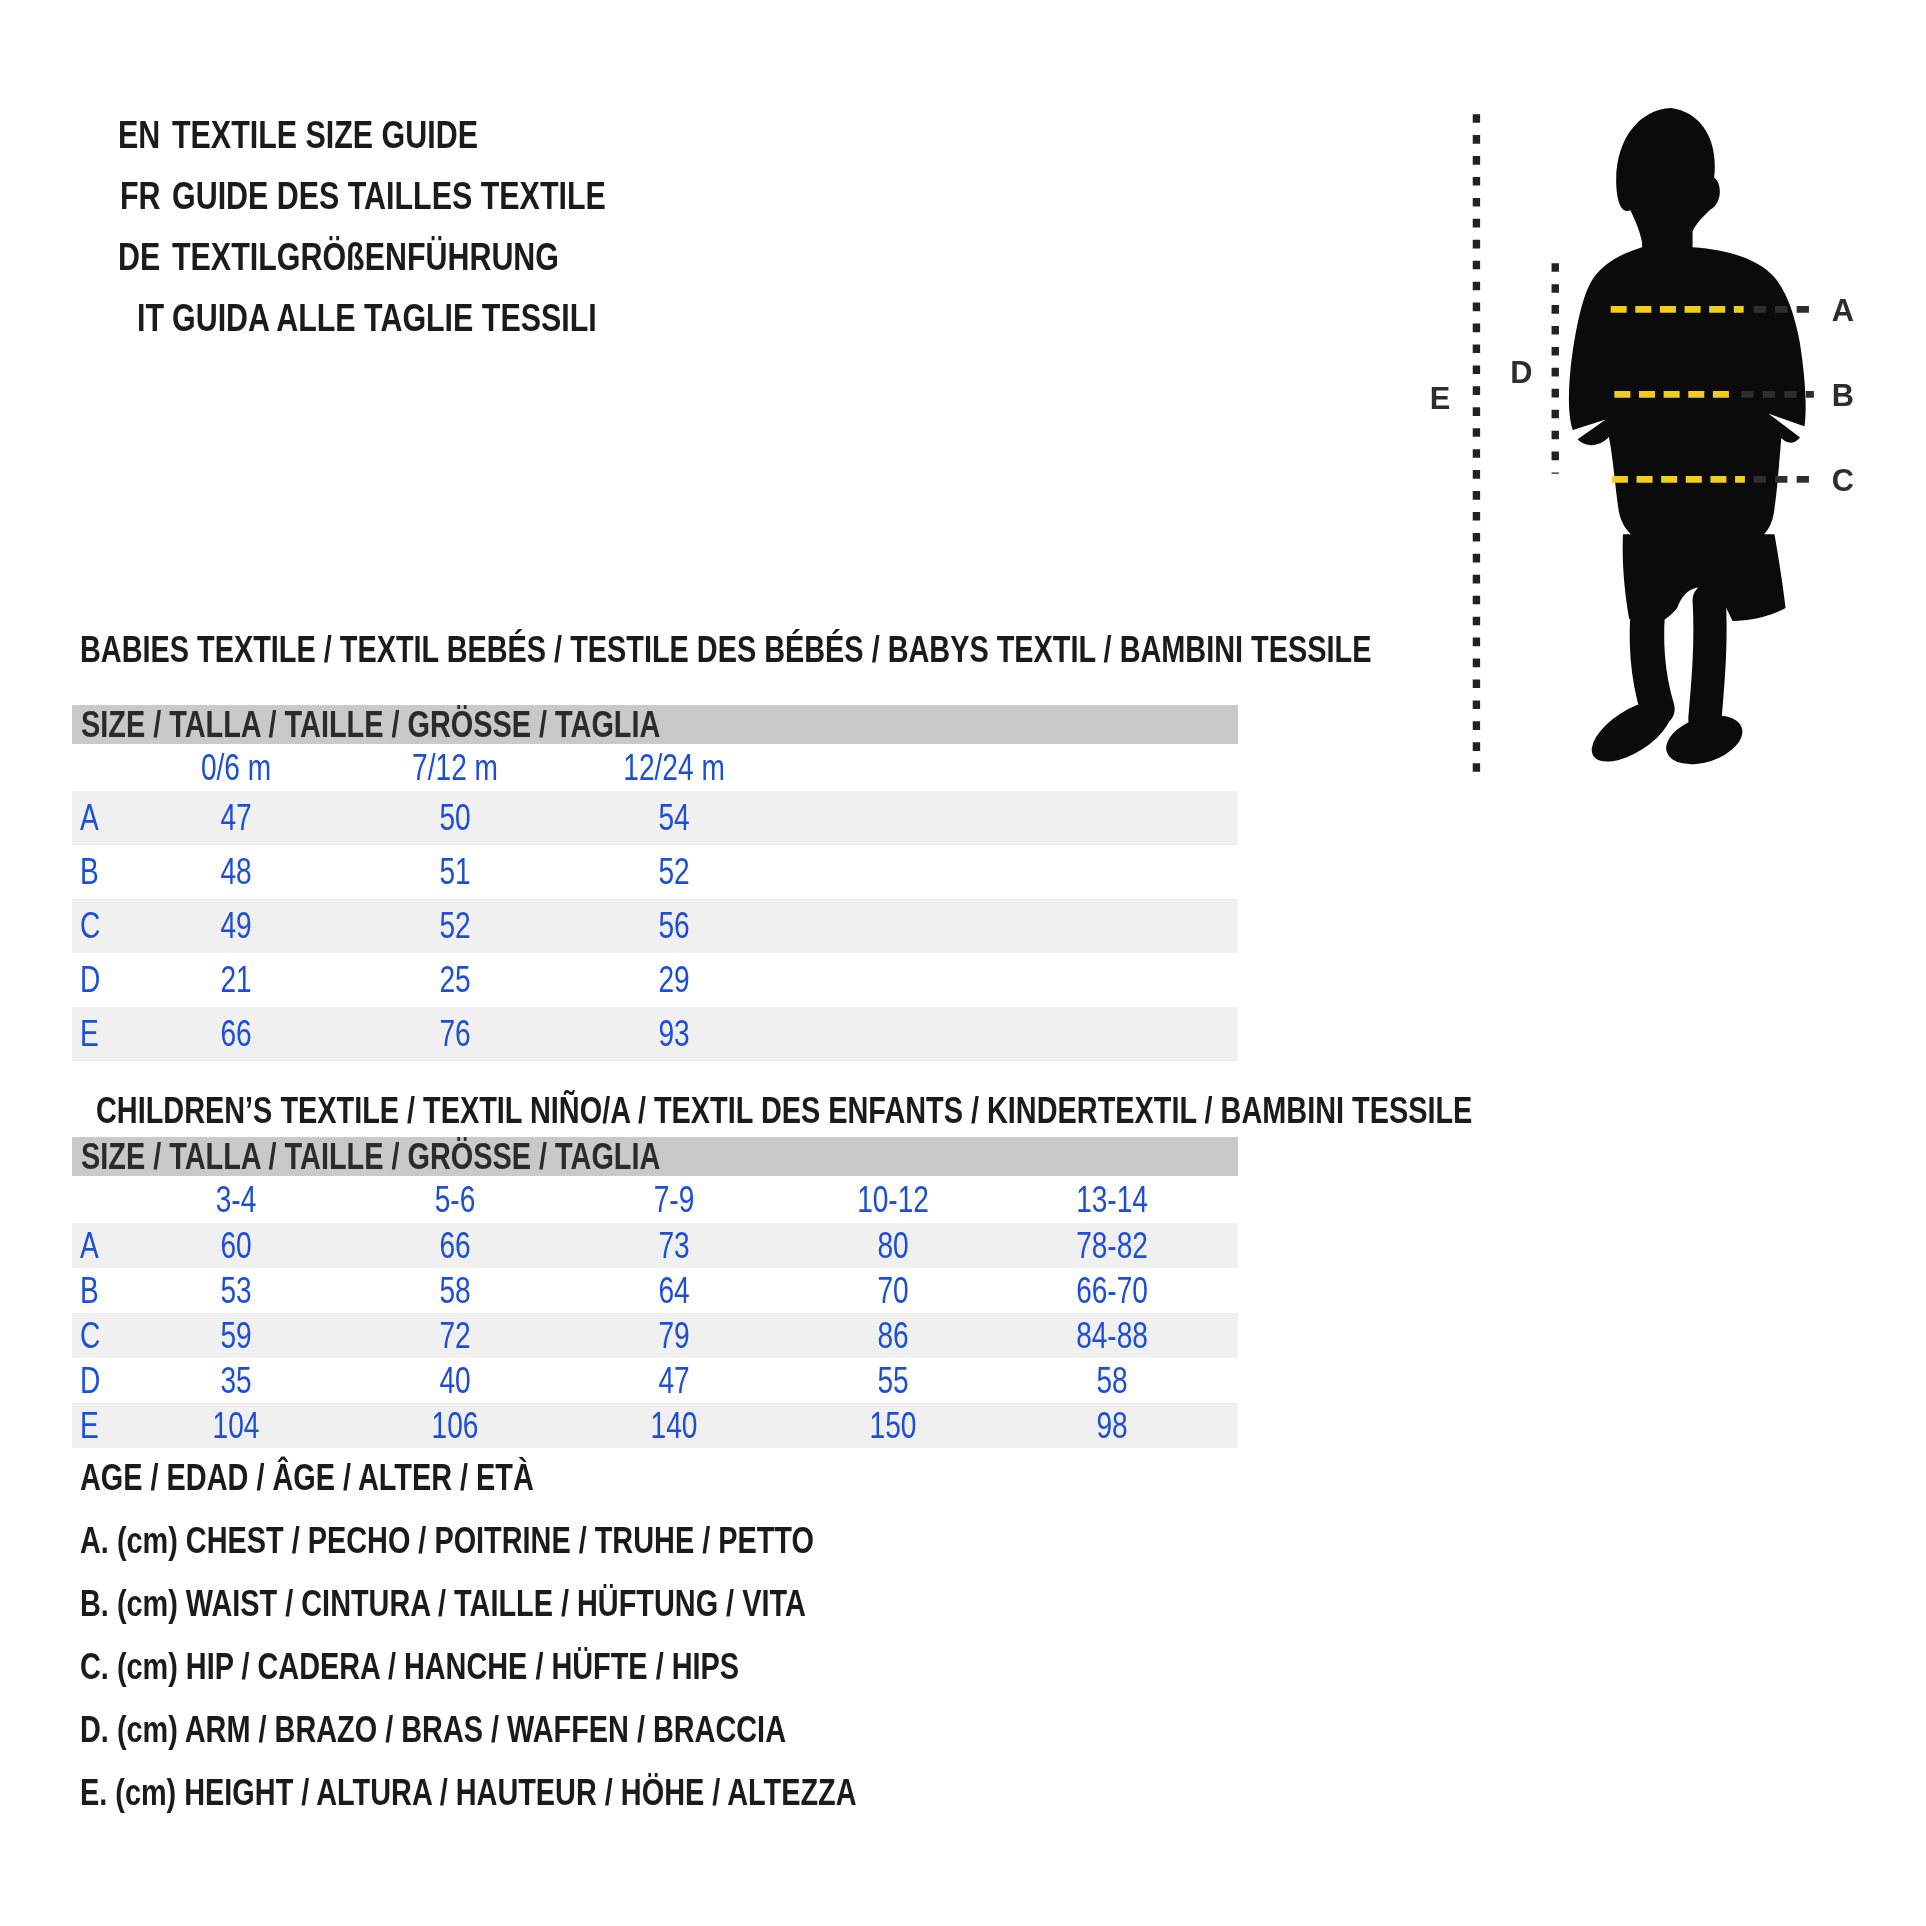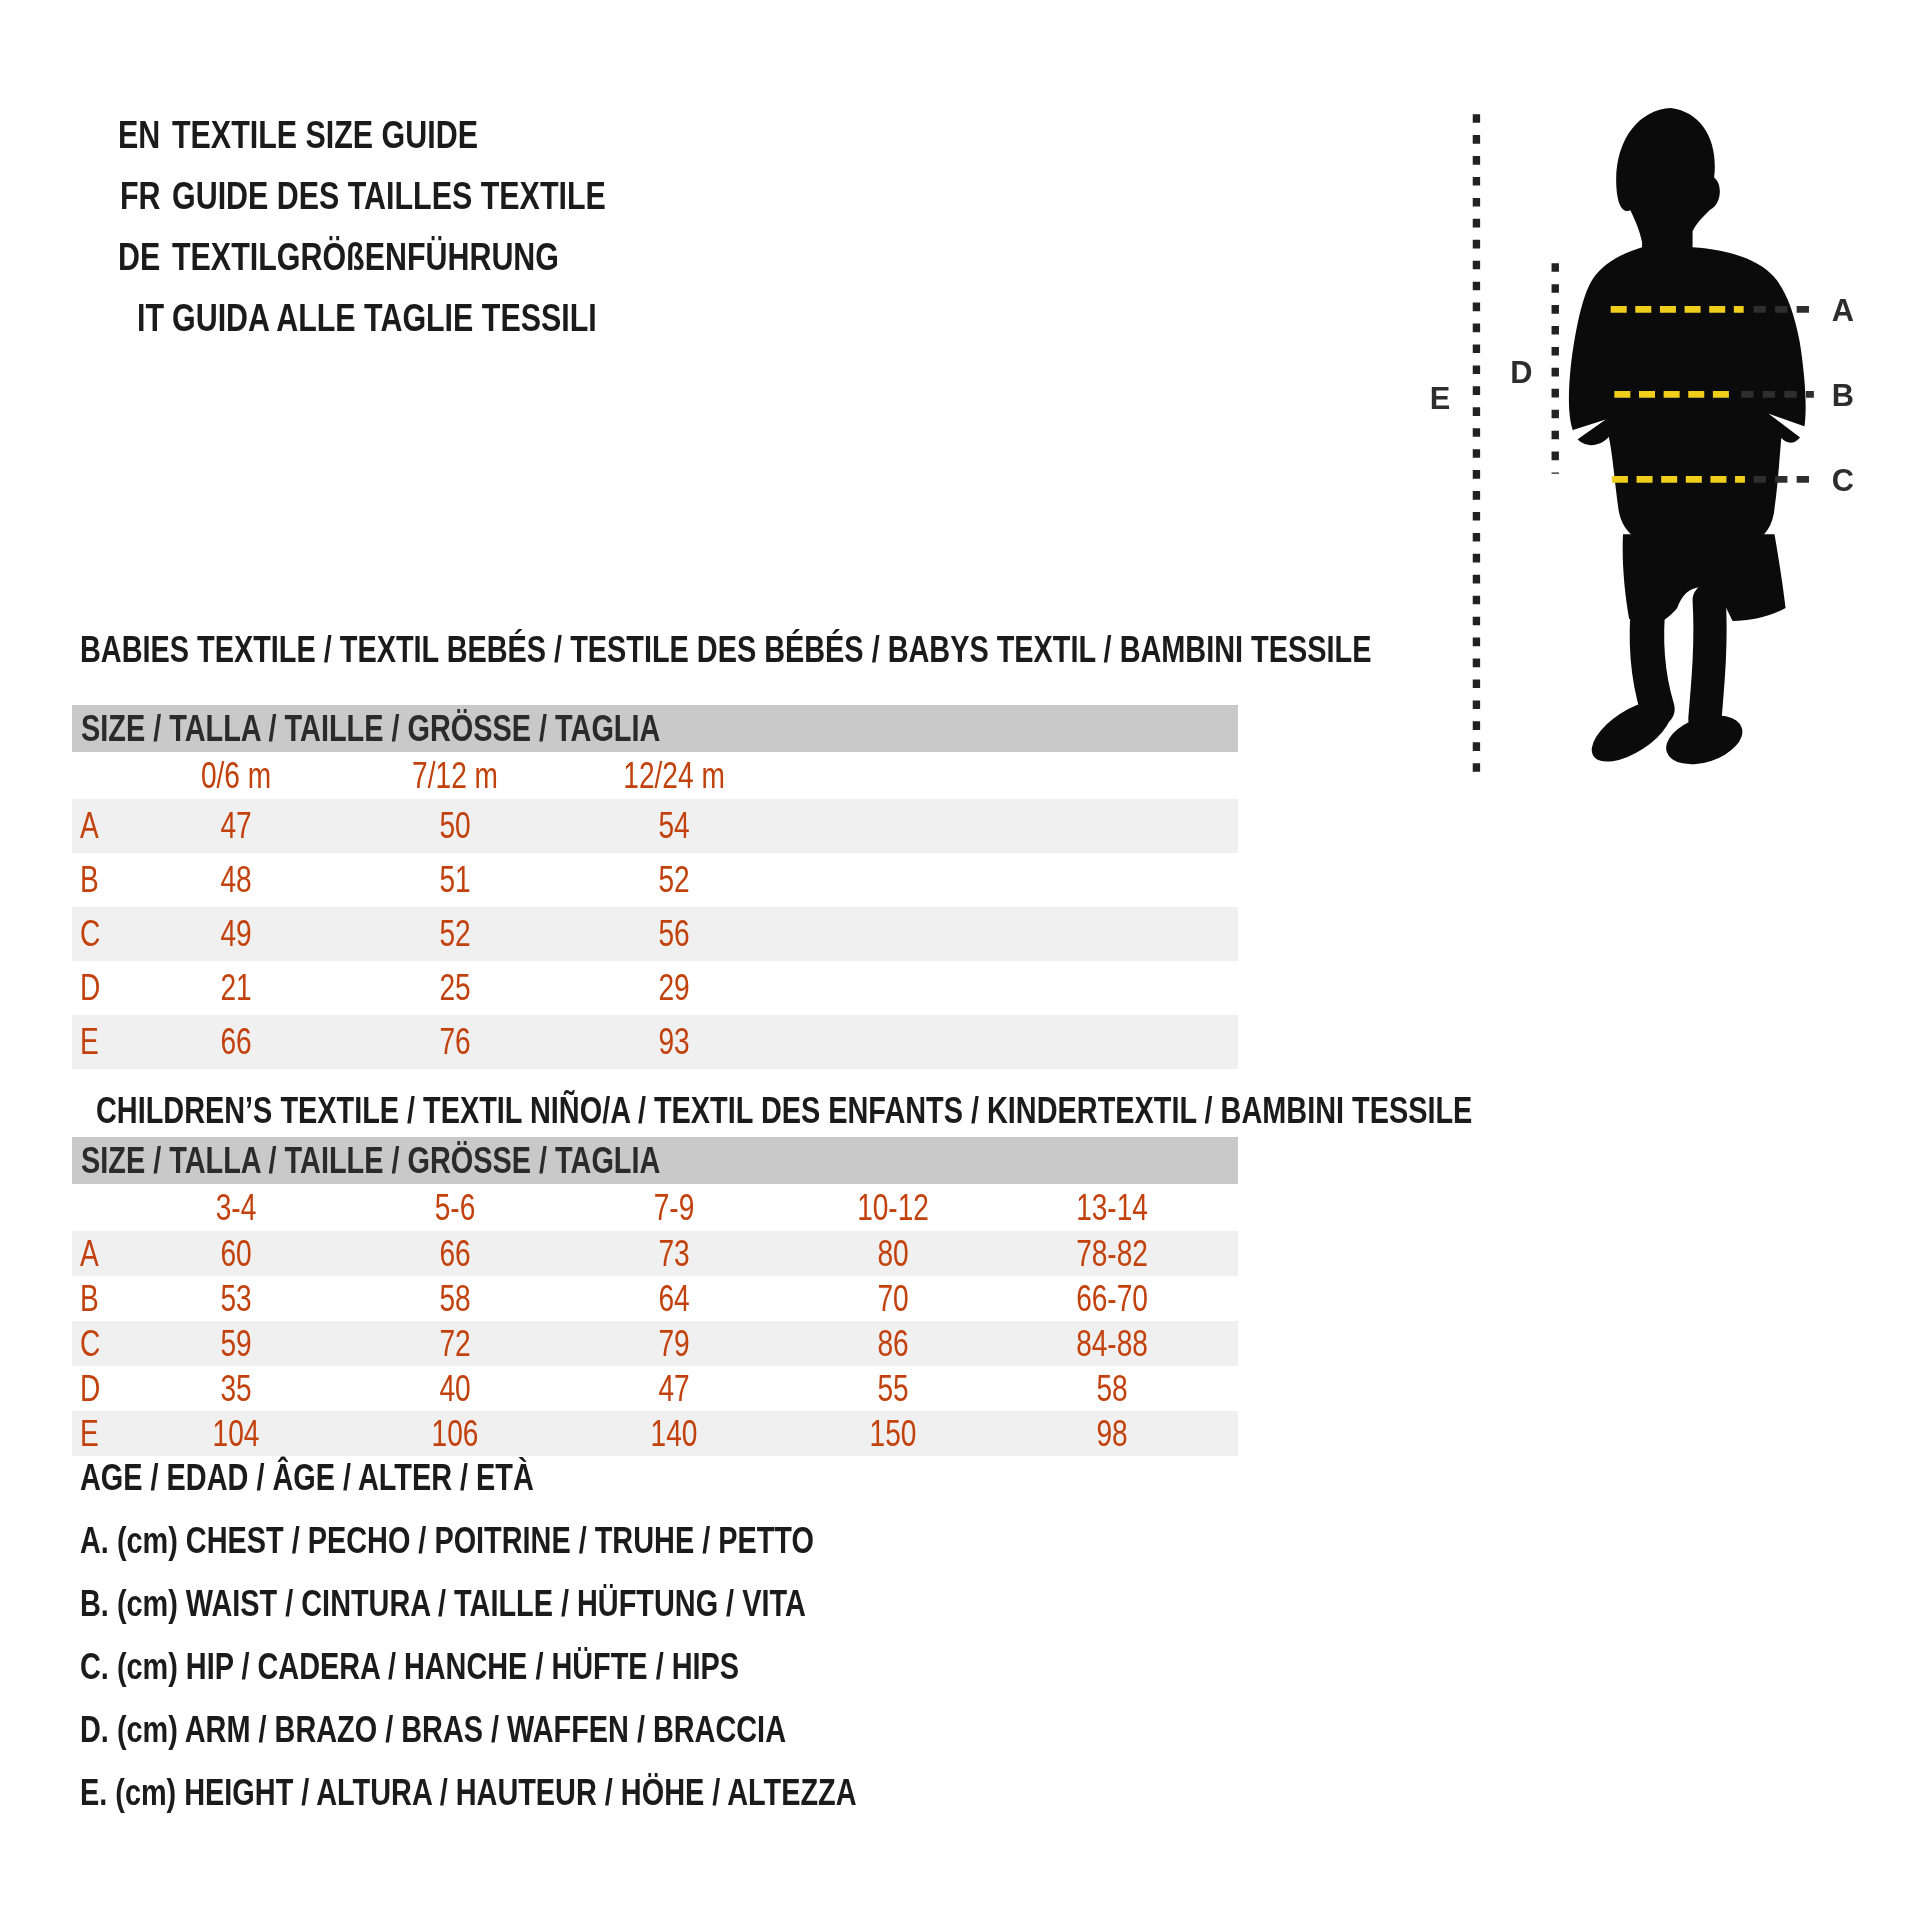--- a/index.html
+++ b/index.html
@@ -18,23 +18,23 @@
   
   .langs { position:absolute; left:80px; top:104px;text-align:right; }
   .lang-row { display:flex; height:61px; align-items:center; font-size:39px; font-weight:700; }
   .lang-code { width:92px; }
 
   
   .section-heading { position:absolute; left:80px; font-size:37px; font-weight:700; line-height:43px; }
 
   
   .sg-table { position:absolute; left:72px; width:1166px; }
-  .size-bar { height:47px; background:#c9c9c9; display:flex; align-items:center; padding-left:9.2px;
+  .size-bar { height:39px; background:#c9c9c9; display:flex; align-items:center; padding-left:9.2px;
               font-size:37px; font-weight:700; color:#2b2b2b; }
-  .trow { display:grid; align-items:center; font-size:36px; font-weight:400; color:#c2410c; }
+  .trow { display:grid; align-items:center; font-size:36px; font-weight:400; color:#1d4ed8; }
   .babies-cols   { grid-template-columns:55px repeat(3,219px) 1fr; }
   .children-cols { grid-template-columns:55px repeat(5,219px) 1fr; }
   .thead-row { height:47px; }
   .babies-row   { height:54px; }
   .children-row { height:45px; }
   .shaded { background:#f0f0f0; }
   .cell { text-align:center; }
   .rowlabel { text-align:left; padding-left:8px; }
 
   

